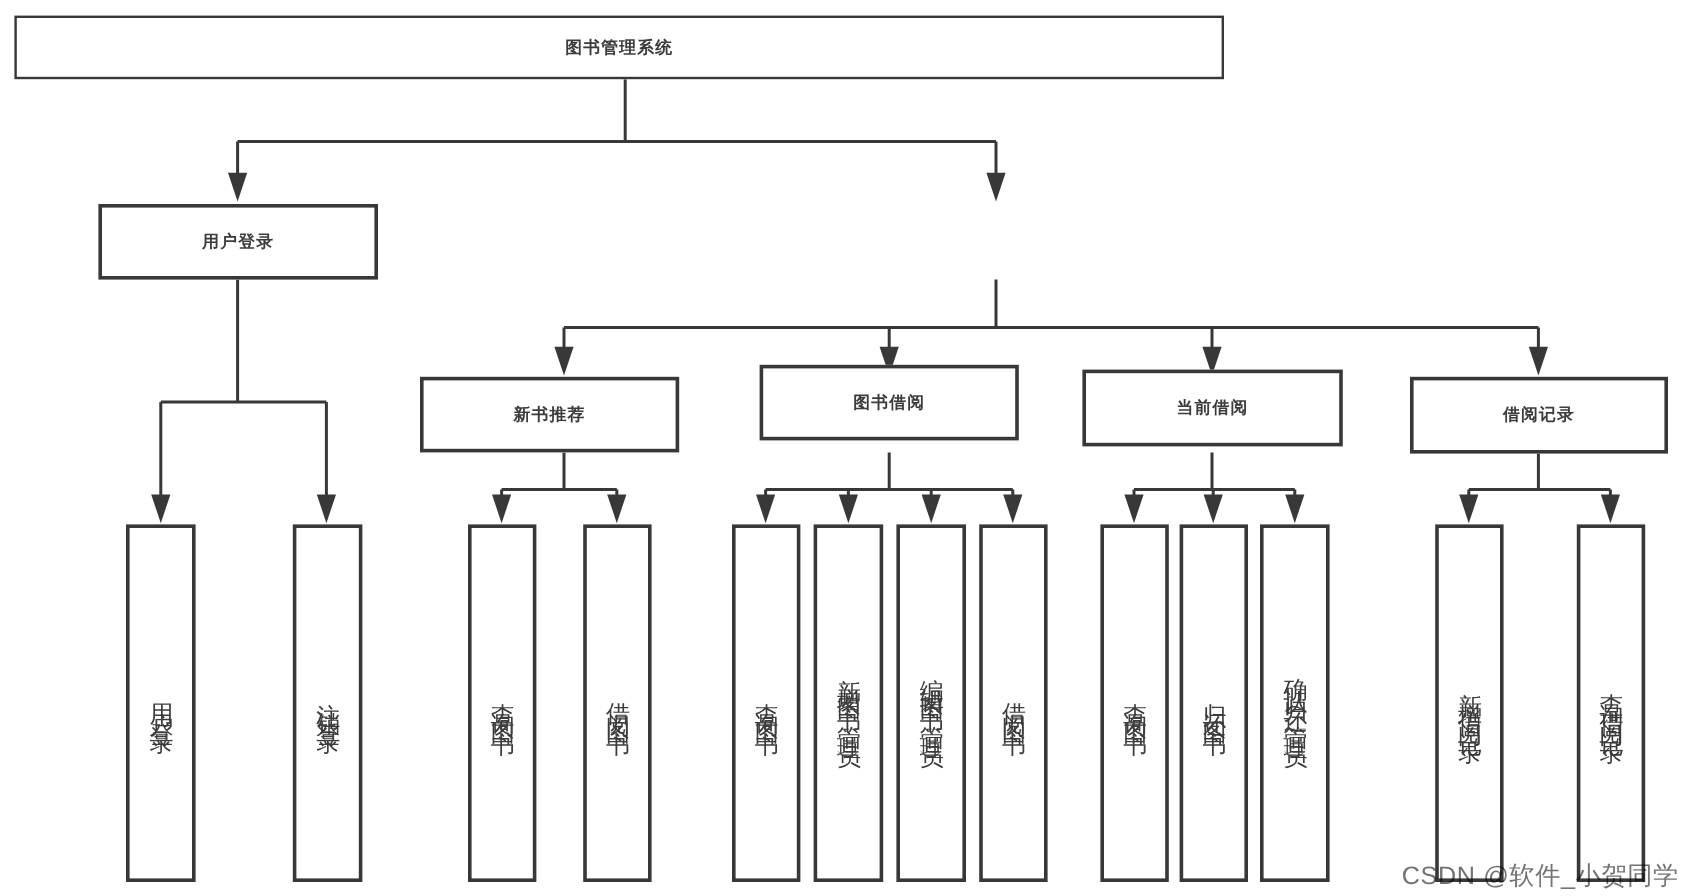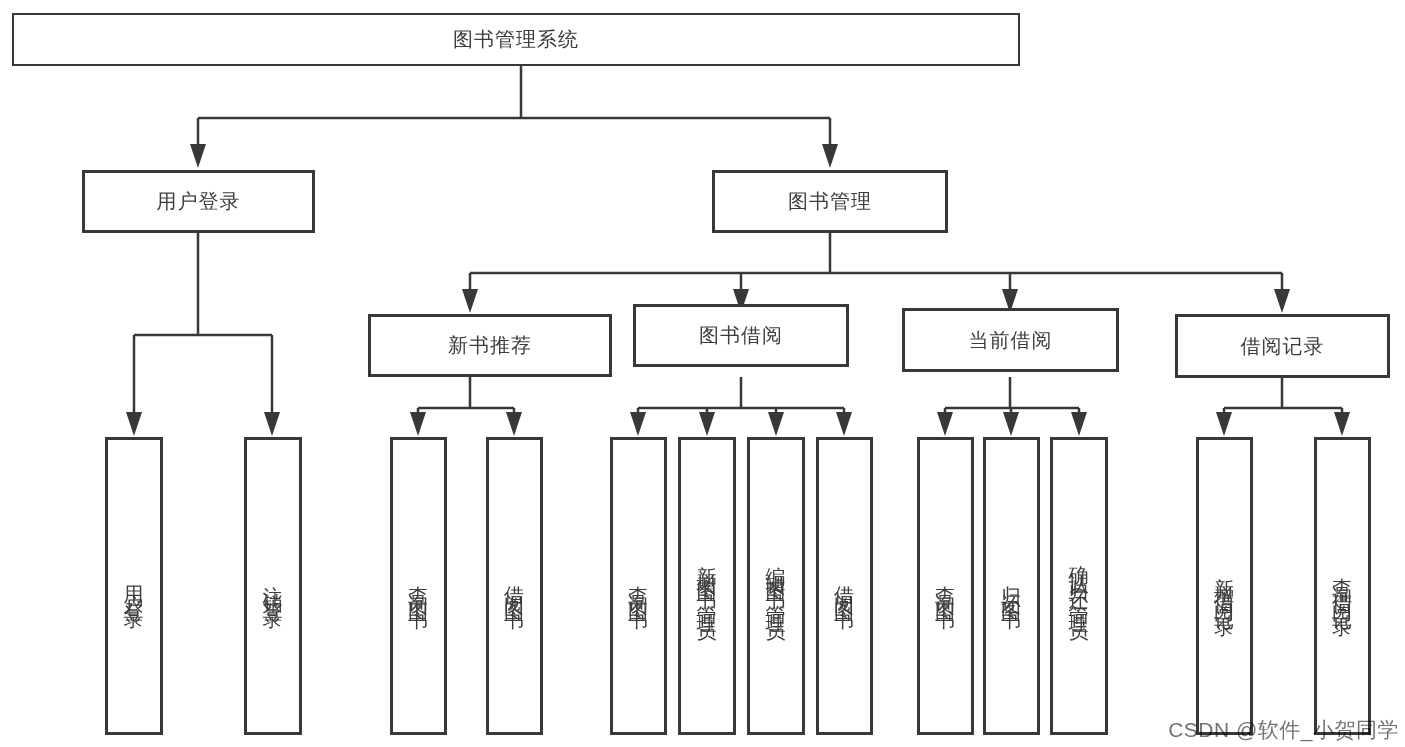--- a/index.html
+++ b/index.html
@@ -9,21 +9,21 @@
   }
   .connectors{position:absolute;left:0;top:0;z-index:1;}
   .box{
     position:absolute;box-sizing:border-box;background:#ffffff;
     border:3px solid #383838;z-index:2;
     display:flex;align-items:center;justify-content:center;
     color:#3c3c3c;
   }
   .box.root{border-width:2.5px;}
   .hbox span{
-    font-size:20px;letter-spacing:1px;white-space:nowrap;
+    font-size:14px;letter-spacing:1px;white-space:nowrap;font-weight:bold;
   }
   .vbox span{
     writing-mode:vertical-rl;text-orientation:mixed;
     font-size:20px;letter-spacing:8px;line-height:1;white-space:nowrap;
   }
   .watermark{
     position:absolute;right:6px;bottom:3px;z-index:5;
     font-size:21px;color:#737373;letter-spacing:0.5px;
     mix-blend-mode:multiply;white-space:nowrap;
   }
@@ -76,25 +76,22 @@
     </g>
   </svg>
 
   <div class="box hbox root" style="left:12px;top:13px;width:1008px;height:53px">
     <span>图书管理系统</span>
   </div>
 
   <div class="box hbox" style="left:82px;top:170px;width:233px;height:63px">
     <span>用户登录</span>
   </div>
-  <div class="box hbox" style="left:712px;top:170px;width:236px;height:63px">
-    <span>图书管理</span>
-  </div>
 
-  <div class="box hbox" style="left:368px;top:314px;width:244px;height:63px">
+  <div class="box hbox" style="left:350px;top:314px;width:216px;height:63px">
     <span>新书推荐</span>
   </div>
   <div class="box hbox" style="left:633px;top:304px;width:216px;height:63px">
     <span>图书借阅</span>
   </div>
   <div class="box hbox" style="left:902px;top:308px;width:217px;height:64px">
     <span>当前借阅</span>
   </div>
   <div class="box hbox" style="left:1175px;top:314px;width:215px;height:64px">
     <span>借阅记录</span>

